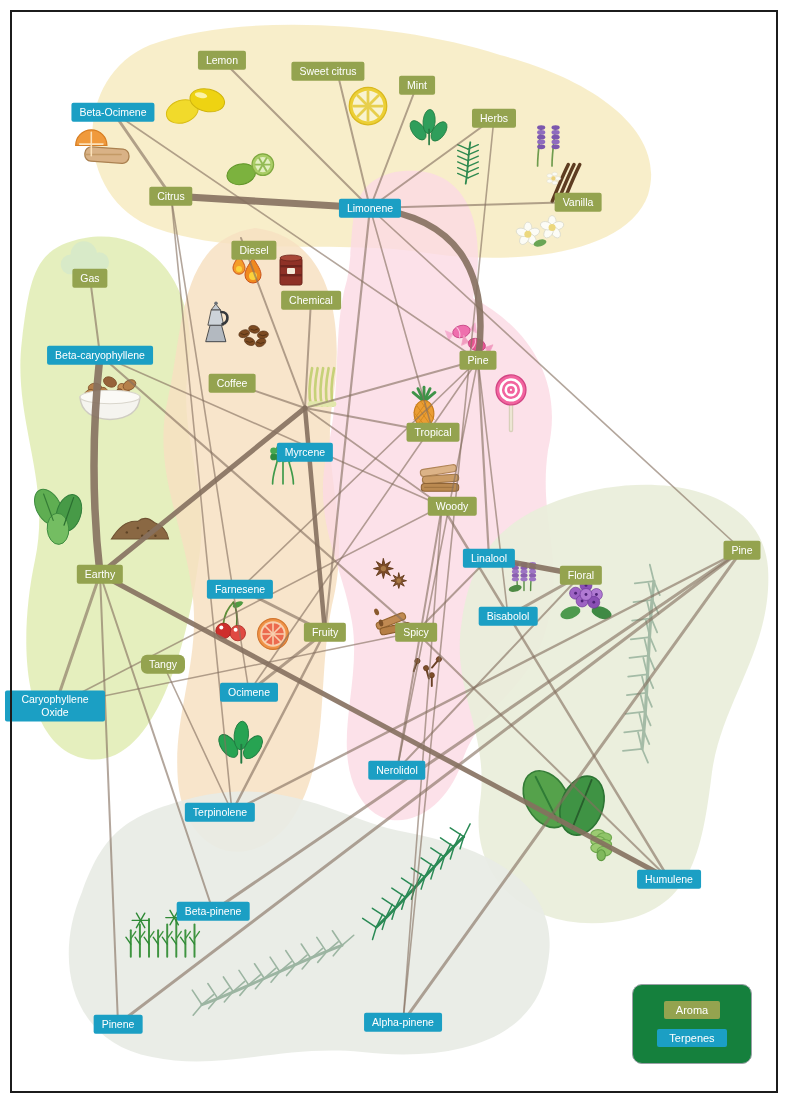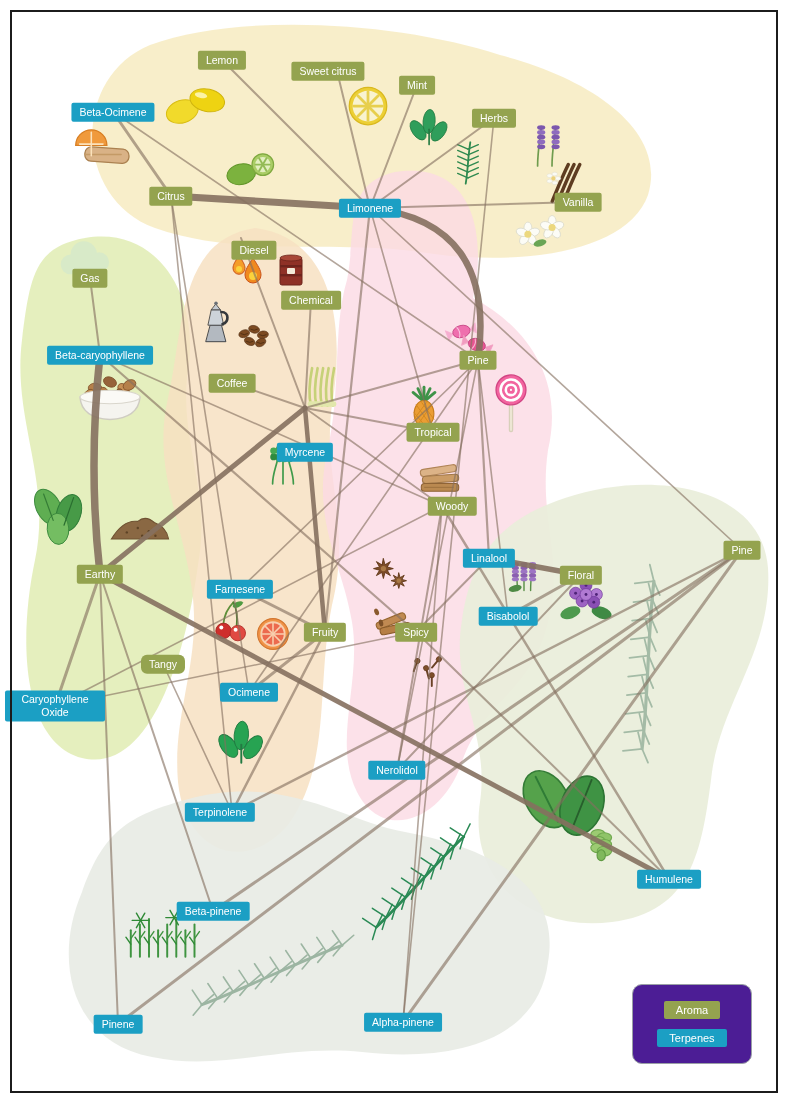--- a/index.html
+++ b/index.html
@@ -9,21 +9,21 @@
         font-family:"Liberation Sans",sans-serif;overflow:hidden;}
   .frame{position:absolute;inset:10px;border:2px solid #1c1c1c;pointer-events:none;z-index:4;}
   svg.net{position:absolute;left:0;top:0;z-index:1;}
   #nodes{position:absolute;inset:0;z-index:2;}
   .node{position:absolute;transform:translate(-50%,-50%);color:#fff;font-size:10.5px;
         line-height:1.2;padding:3px 8px;border-radius:2px;white-space:nowrap;text-align:center;}
   .node.wrap{white-space:normal;width:92px;padding:3px 4px;}
   .aroma-bg{background:var(--aroma);}
   .terpene-bg{background:var(--terpene);}
   .legend{position:absolute;left:632px;top:984px;width:118px;height:78px;z-index:3;
-          border:1.5px solid #9aa0a6;border-radius:10px;background:#4c1d95;
+          border:1.5px solid #9aa0a6;border-radius:10px;background:#15803d;
           display:flex;flex-direction:column;align-items:center;justify-content:center;gap:10px;}
   .chip{color:#fff;font-size:11px;padding:3px 12px;border-radius:2px;text-align:center;}
 </style>
 </head>
 <body>
 
 <div class="page" id="page" style="--aroma: #94a34f; --terpene: #1b9fc4;">
   <svg class="net" id="net" width="788" height="1103" viewBox="0 0 788 1103">
     <g id="blobLayer">
         <path d="M150,45 C240,12 400,22 500,55 C590,78 668,130 648,195 C628,252 520,268 420,252 C340,240 240,258 155,228 C75,200 70,78 150,45 Z" fill="#f7edc6" opacity="0.92"></path>

